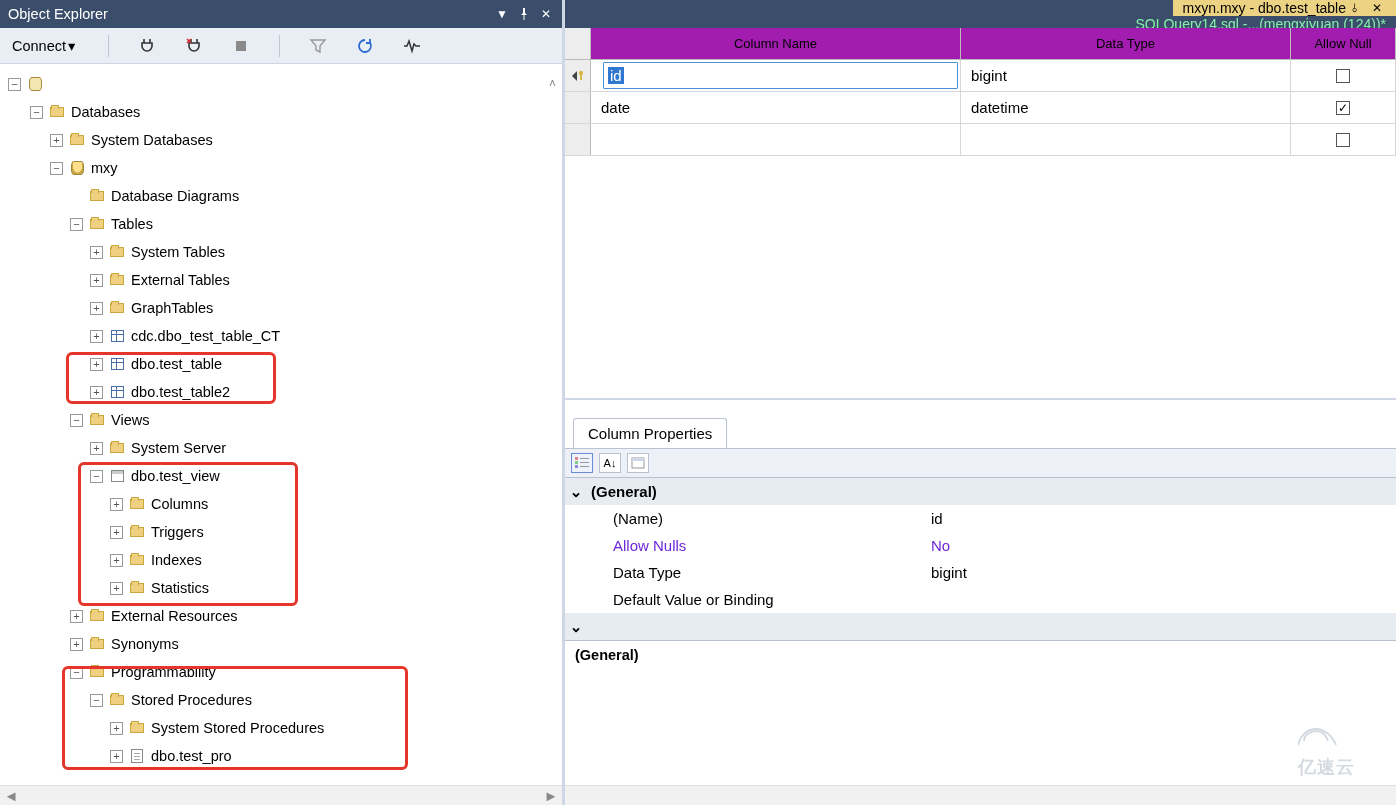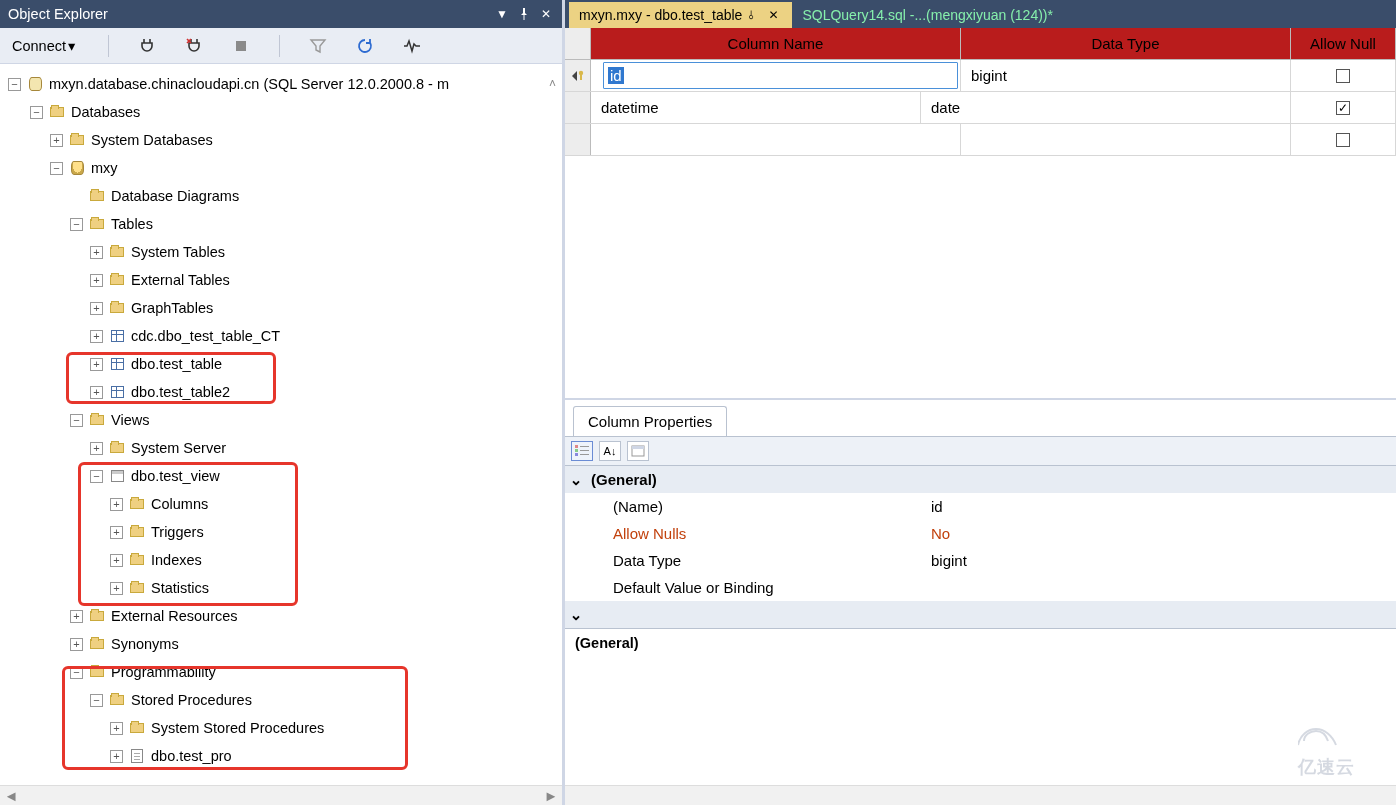--- a/index.html
+++ b/index.html
@@ -27,55 +27,55 @@
   .tableicon::after { top: 0; bottom: 0; left: 4px; width: 1px; }
   .viewicon { width: 13px; height: 12px; background: #fff; border: 1px solid #888; box-shadow: inset 0 3px 0 #ccc; }
   .procicon { width: 12px; height: 14px; background: #fff; border: 1px solid #888; position: relative; }
   .procicon::before { content: ""; position: absolute; left: 2px; right: 2px; top: 3px; height: 1px; background: #aaa; box-shadow: 0 3px 0 #aaa, 0 6px 0 #aaa; }
   .oe-scroll { height: 20px; background: #f1f1f1; border-top: 1px solid #ddd; display: flex; align-items: center; justify-content: space-between; padding: 0 4px; color: #888; }
   .highlight-box { position: absolute; border: 3px solid #e6352b; border-radius: 6px; pointer-events: none; }
   .left-inner { position: relative; flex: 1; display: flex; flex-direction: column; }
 
   
   .right { flex: 1; display: flex; flex-direction: column; background: #fff; position: relative; }
-  .tabs { height: 28px; background: #3a4d6a; display: flex; align-items: flex-end; padding-left: 4px; }
+  .tabs { height: 28px; background: #3a4d6a; display: flex; align-items: flex-end; padding-left: 4px; flex-direction: column; }
   .tab { height: 26px; display: flex; align-items: center; padding: 0 10px; font-size: 14px; }
   .tab.active { background: #ecd283; color: #000; }
   .tab.inactive { background: #3a4d6a; color: #86efac; }
   .tab .pin,.tab .close { width: 14px; margin-left: 6px; font-size: 12px; }
   .grid-head { display: flex; height: 32px; border-bottom: 1px solid #bbb; }
   .gutter { width: 26px; background: #ededed; border-right: 1px solid #bbb; }
-  .gh { border-right: 1px solid #bbb; display: flex; align-items: center; justify-content: center; background: #b91c1c; font-size: 15px; }
+  .gh { border-right: 1px solid #bbb; display: flex; align-items: center; justify-content: center; background: #a21caf; font-size: 13px; }
   .colname-w { width: 370px; }
   .datatype-w { width: 330px; }
   .allownull-w { flex: 1; }
   .grid-row { display: flex; height: 32px; border-bottom: 1px solid #d7d7d7; align-items: stretch; }
   .grid-row .gut { width: 26px; background: #ededed; border-right: 1px solid #bbb; display: flex; align-items: center; justify-content: center; }
   .cell { border-right: 1px solid #d7d7d7; display: flex; align-items: center; padding-left: 10px; font-size: 15px; }
   .cell.center { justify-content: center; padding-left: 0; }
   .sel-cell { border: 1px solid #4a90d9; background: #fff; border-radius: 1px; margin: 2px; padding-left: 4px; display: flex; align-items: center; width: calc(100% - 4px); height: calc(100% - 4px); }
   .sel-text { background: #3078cf; color: #fff; padding: 0 2px; }
   .chk { width: 14px; height: 14px; border: 1px solid #555; display: inline-flex; align-items: center; justify-content: center; font-size: 12px; }
   .grid-body { min-height: 340px; border-bottom: 2px solid #cfd6e5; }
 
   
   .colprops { flex: 1; display: flex; flex-direction: column; }
-  .cp-tabbar { padding: 6px 17px 0 8px; }
+  .cp-tabbar { padding: 6px 17px 0 8px; margin-top: 12px; }
   .cp-tab { display: inline-block; padding: 6px 14px; border: 1px solid #b9c2d0; border-bottom: none; background: #fff; border-top-left-radius: 3px; border-top-right-radius: 3px; font-size: 15px; }
   .cp-tb { border-top: 1px solid #b9c2d0; padding: 4px 6px; background: #edf1f7; display: flex; gap: 6px; }
   .cp-tb .b { width: 22px; height: 20px; border: 1px solid #b9c2d0; background: #fff; display: flex; align-items: center; justify-content: center; font-size: 11px; }
   .cp-tb .b.active { border-color: #6b8cd4; background: #eef3fb; }
   .prop-grid { border-top: 1px solid #b9c2d0; font-size: 15px; }
   .prow { display: flex; height: 27px; align-items: center; }
   .prow.section { background: #e7ecf3; font-weight: 600; }
   .prow .chev { width: 22px; text-align: center; }
   .prow .k { width: 340px; padding-left: 4px; }
   .prow .v { flex: 1; padding-left: 4px; }
   .prow .k.indent { padding-left: 26px; }
-  .prow .dim { color: #c2410c; }
+  .prow .dim { color: #6d28d9; }
   .cp-footer { border-top: 1px solid #b9c2d0; padding: 6px 10px; font-weight: 600; background: #fff; }
   .watermark { position: absolute; right: 8px; bottom: 26px; opacity: .25; font-size: 18px; letter-spacing: 1px; font-weight: 600; color: #5a6b8a; }
   .bottom-scroll { height: 20px; background: #f1f1f1; border-top: 1px solid #ddd; }
 
   svg { display: block; }
 </style>
 </head>
 <body>
 
 <div class="left">
@@ -133,21 +133,20 @@
   </div>
 
   <div class="left-inner">
     <div class="tree-wrap">
 
       <div class="tree-row" style="padding-left:8px">
         <span class="exp">−</span>
         <span class="ico">
             <span class="dbicon" style="background:#f3e6b0"></span>
           </span>
-        <span>mxyn.database.chinacloudapi.cn (SQL Server 12.0.2000.8 - m</span>
         <span style="margin-left:auto;color:#888;font-size:12px;padding-left:6px">˄</span>
       </div>
       <div class="tree-row" style="padding-left:30px">
         <span class="exp">−</span>
         <span class="ico">
             <span class="folder"></span>
           </span>
         <span>Databases</span>
       </div>
       <div class="tree-row" style="padding-left:50px">
@@ -359,22 +358,22 @@
           </div>
       </div>
       <div class="cell datatype-w">bigint</div>
       <div class="cell allownull-w center">
           <span class="chk"></span>
         </div>
     </div>
 
     <div class="grid-row">
       <div class="gut"></div>
+      <div class="cell colname-w">date</div>
       <div class="cell datatype-w">datetime</div>
-      <div class="cell colname-w">date</div>
       <div class="cell allownull-w center">
           <span class="chk">✓</span>
         </div>
     </div>
 
     <div class="grid-row">
       <div class="gut"></div>
       <div class="cell colname-w"></div>
       <div class="cell datatype-w"></div>
       <div class="cell allownull-w center">

